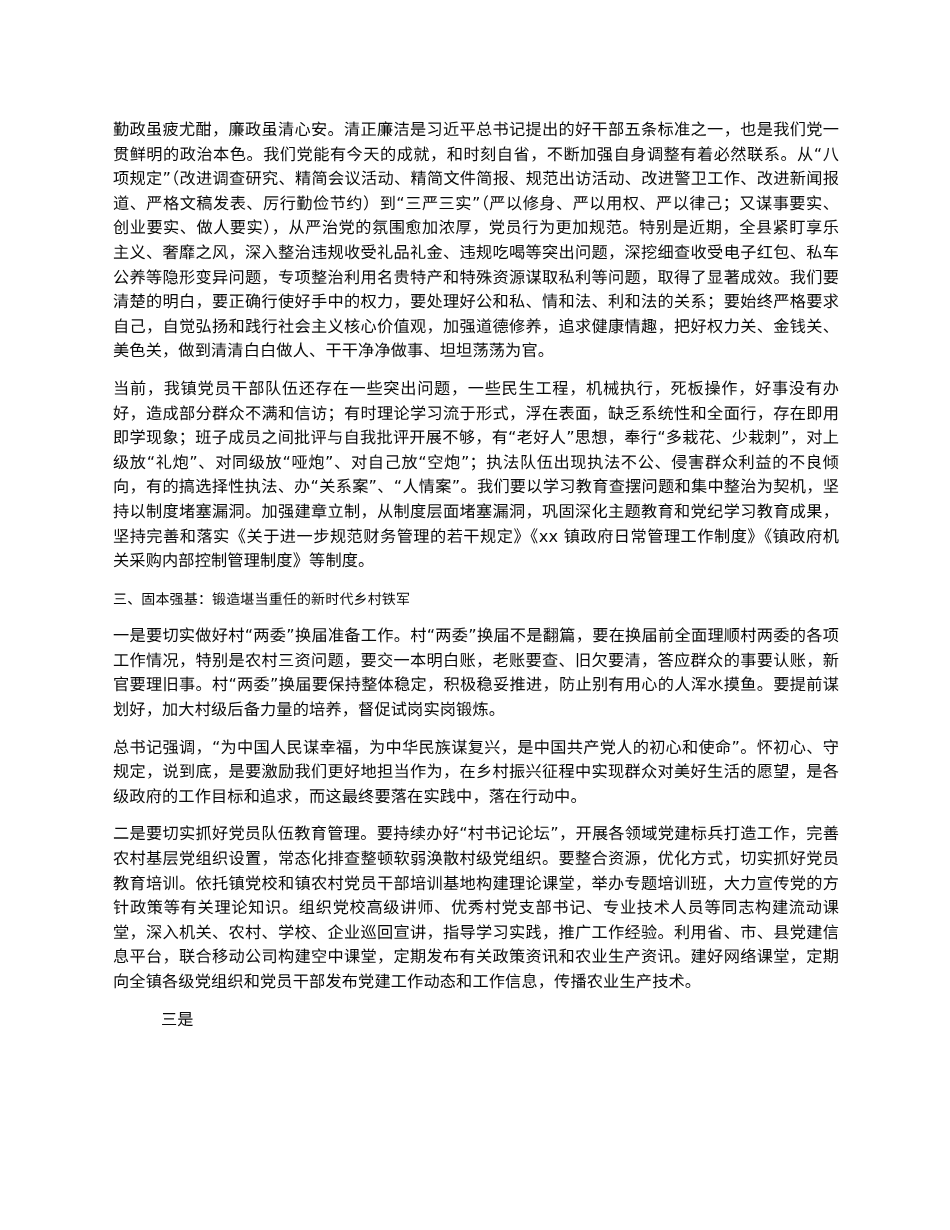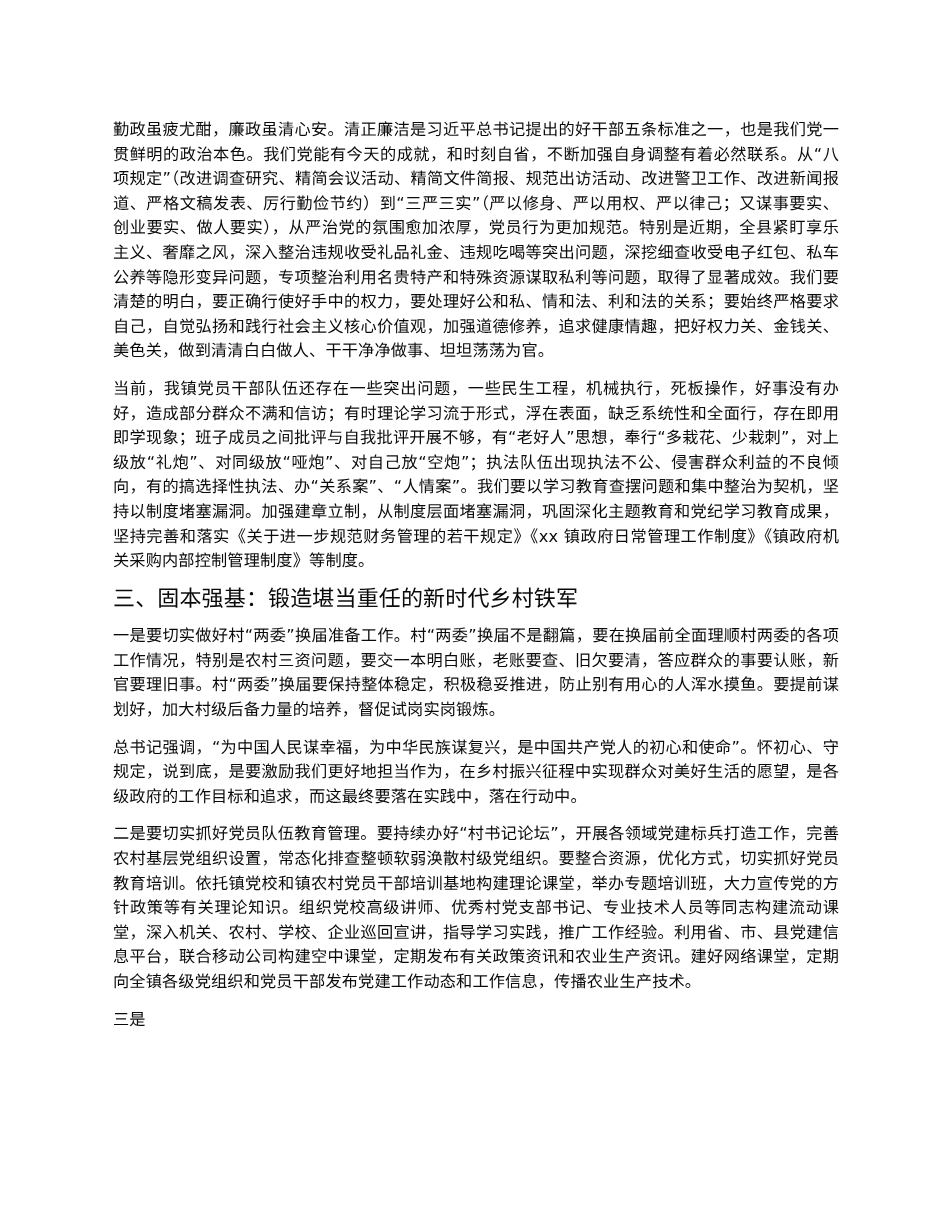--- a/index.html
+++ b/index.html
@@ -40,29 +40,30 @@
     word-break: break-all;
     white-space: normal;
     color: #0a0a0a;
   }
   p.para.last {
     margin-bottom: 0;
   }
   p.heading {
     margin: 8px 0 13px 0;
     padding: 0;
-    font-size: 22px;
+    font-size: 14px;
     line-height: 24.6px;
     text-align: left;
     letter-spacing: 0.15px;
     color: #0a0a0a;
     font-weight: normal;
   }
   p.short {
     text-align: left;
+    margin-left: 48px;
   }
 </style>
 </head>
 <body>
 
 <div class="page">
   <div class="doc-body">
 
     <p class="para">勤政虽疲尤酣，廉政虽清心安。清正廉洁是习近平总书记提出的好干部五条标准之一，也是我们党一贯鲜明的政治本色。我们党能有今天的成就，和时刻自省，不断加强自身调整有着必然联系。从“八项规定”（改进调查研究、精简会议活动、精简文件简报、规范出访活动、改进警卫工作、改进新闻报道、严格文稿发表、厉行勤俭节约）到“三严三实”（严以修身、严以用权、严以律己；又谋事要实、创业要实、做人要实），从严治党的氛围愈加浓厚，党员行为更加规范。特别是近期，全县紧盯享乐主义、奢靡之风，深入整治违规收受礼品礼金、违规吃喝等突出问题，深挖细查收受电子红包、私车公养等隐形变异问题，专项整治利用名贵特产和特殊资源谋取私利等问题，取得了显著成效。我们要清楚的明白，要正确行使好手中的权力，要处理好公和私、情和法、利和法的关系；要始终严格要求自己，自觉弘扬和践行社会主义核心价值观，加强道德修养，追求健康情趣，把好权力关、金钱关、美色关，做到清清白白做人、干干净净做事、坦坦荡荡为官。</p>
 

